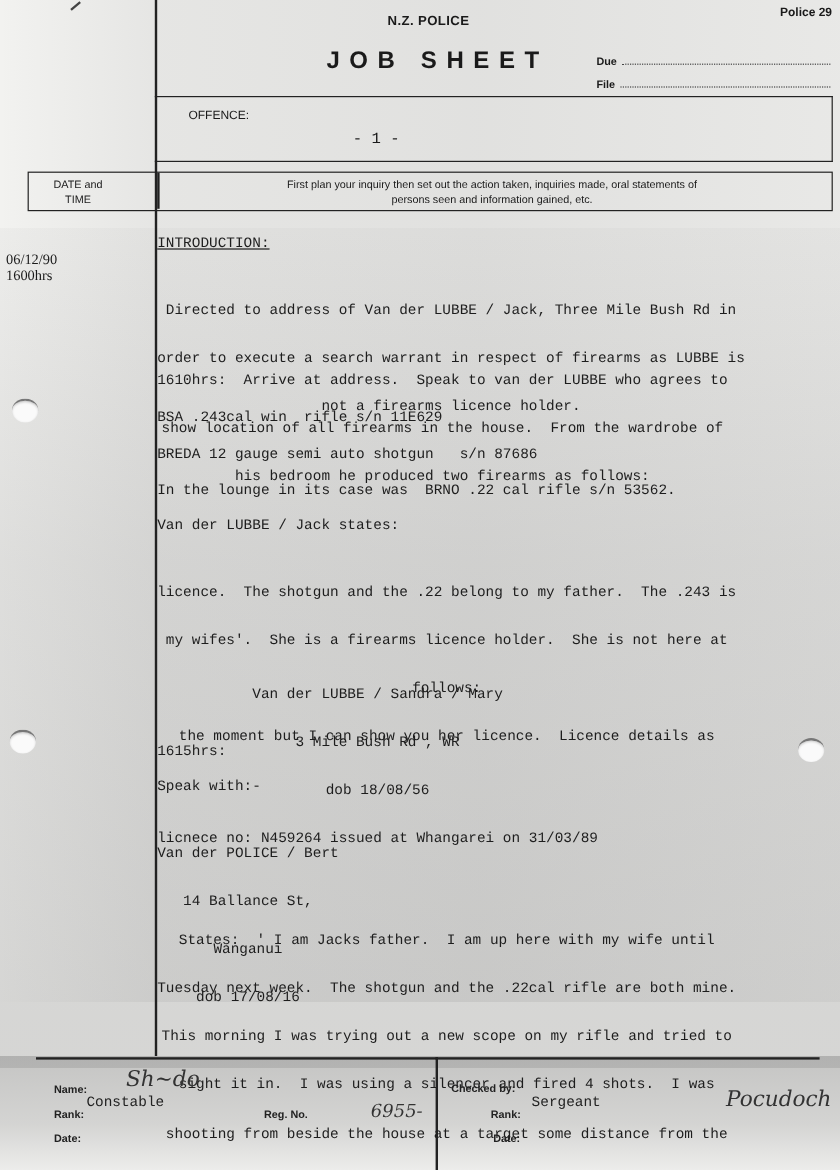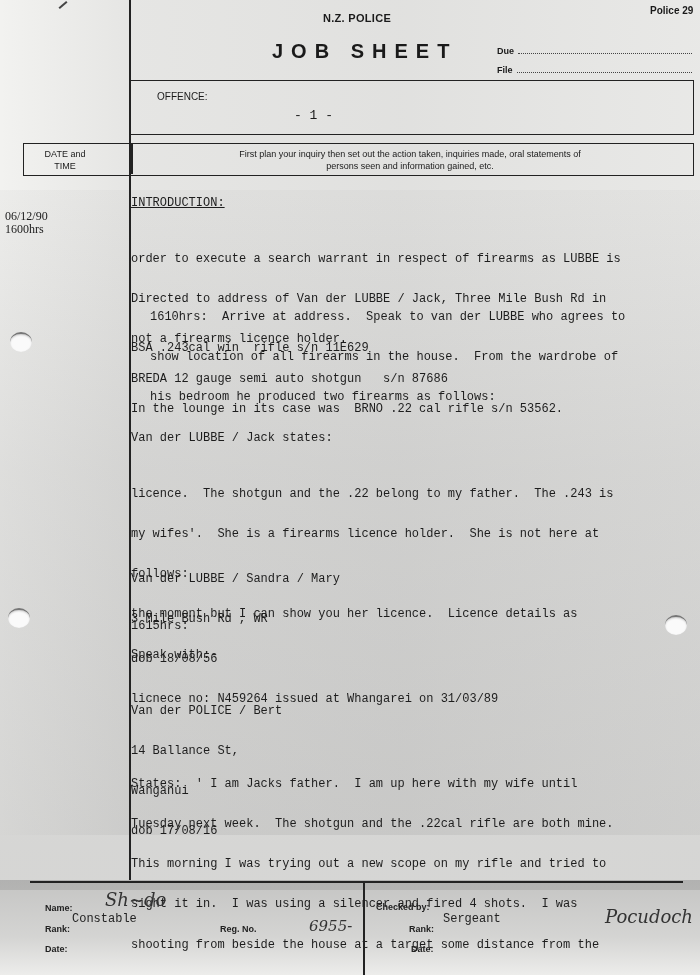--- a/index.html
+++ b/index.html
@@ -41,21 +41,21 @@
     .page-num { left: 294px; top: 108px; font-family: "Liberation Mono", monospace; font-size: 13px; }
     .instr-box {
       position: absolute; left: 23px; top: 143px; width: 671px; height: 33px;
       border: 1.5px solid #222;
     }
     .instr-divider { position: absolute; left: 107px; top: 0; width: 1.5px; height: 30px; background: #222; }
     .date-time-label { left: 30px; top: 148px; width: 70px; font-size: 9px; text-align: center; line-height: 12px; }
     .instr-text { left: 140px; top: 148px; width: 540px; font-size: 9px; text-align: center; line-height: 12px; }
     .mono { font-family: "Liberation Mono", monospace; font-size: 12px; line-height: 13.4px; color: #1d1d1d; white-space: pre; }
     .date-col { left: 5px; top: 210px; font-family: "Liberation Serif", serif; font-size: 12px; line-height: 13px; }
-    .body-text { left: 131px; }
+    .body-text { left: 131px; text-align: center; }
     .heading-underline { text-decoration: underline; }
     .hole { position: absolute; width: 22px; height: 20px; border-radius: 50%; background: #fafafa; border-top: 2px solid #777; box-shadow: inset 0 1px 2px rgba(0,0,0,0.2); }
     .sig-handwriting { font-family: "DejaVu Serif", serif; font-style: italic; color: #333; }
     .footer-label { font-size: 9px; font-weight: bold; color: #222; }
     .footer-mono { font-family: "Liberation Mono", monospace; font-size: 12px; color: #222; }
     .mark-top { left: 58px; top: 4px; width: 10px; height: 2px; background: #444; transform: rotate(-40deg); }
   </style>
 </head>
 <body>
 
@@ -97,26 +97,26 @@
   </div>
 
   <div class="abs date-col">
     <div>06/12/90</div>
     <div>1600hrs</div>
   </div>
 
   <div class="abs mono body-text heading-underline" style="top:197px;">INTRODUCTION:</div>
 
   <div class="abs mono body-text" style="top:226px;">
+    <div>Directed to address of Van der LUBBE / Jack, Three Mile Bush Rd in</div>
     <div>order to execute a search warrant in respect of firearms as LUBBE is</div>
-    <div>Directed to address of Van der LUBBE / Jack, Three Mile Bush Rd in</div>
     <div>not a firearms licence holder.</div>
   </div>
 
-  <div class="abs mono body-text" style="top:284px;padding-left:19px;">
+  <div class="abs mono body-text" style="top:284px;">
     <div>1610hrs:  Arrive at address.  Speak to van der LUBBE who agrees to</div>
     <div>show location of all firearms in the house.  From the wardrobe of</div>
     <div>his bedroom he produced two firearms as follows:</div>
   </div>
 
   <div class="abs mono body-text" style="top:342px;">BSA .243cal win  rifle s/n 11E629</div>
   <div class="abs mono body-text" style="top:373px;">BREDA 12 gauge semi auto shotgun   s/n 87686</div>
   <div class="abs mono body-text" style="top:403px;">In the lounge in its case was  BRNO .22 cal rifle s/n 53562.</div>
   <div class="abs mono body-text" style="top:432px;">Van der LUBBE / Jack states:</div>
 

